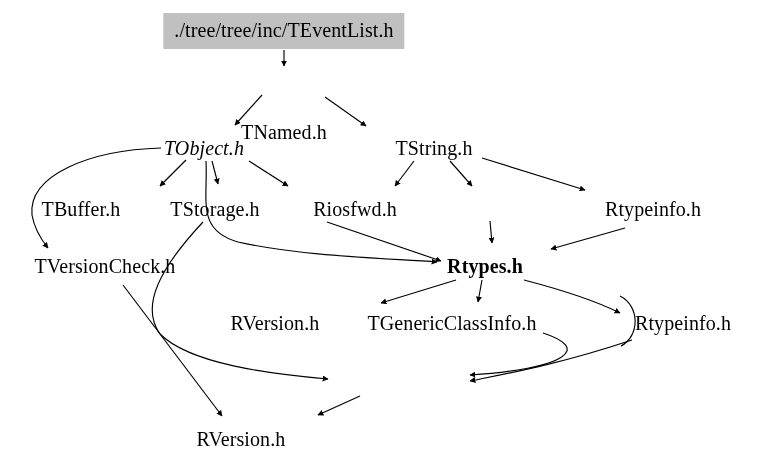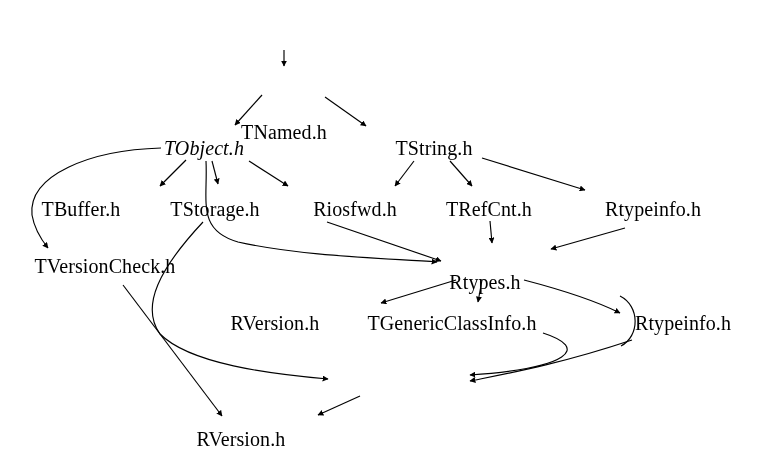--- a/index.html
+++ b/index.html
@@ -95,40 +95,40 @@
       <path d="M 123,285 L 222,416"></path>
 
       <path d="M 360,396 L 318,415"></path>
     </g>
 
     <g fill="none" stroke="#000000" stroke-width="1.15">
       <path d="M 620,296 C 640,306 640,336 621,346"></path>
     </g>
   </svg>
 
+  <div class="node root" style="left:284px; top:31px;">./tree/tree/inc/TEventList.h</div>
 
   <div class="node" style="left:284px; top:84px;margin-top:48px;">TNamed.h</div>
 
   <div class="node" style="left:204px; top:148px;font-style:italic;">TObject.h</div>
 
   <div class="node" style="left:434px; top:148px;">TString.h</div>
 
   <div class="node" style="left:81px; top:209px;">TBuffer.h</div>
 
   <div class="node" style="left:215px; top:209px;">TStorage.h</div>
 
   <div class="node" style="left:355px; top:209px;">Riosfwd.h</div>
 
-  <div class="node" style="left:489px; top:209px;">TRefCnt.h</div>
 
   <div class="node" style="left:653px; top:209px;">Rtypeinfo.h</div>
 
   <div class="node" style="left:105px; top:266px;">TVersionCheck.h</div>
 
-  <div class="node" style="left:485px; top:282px;">Rtypes.h</div>
+  <div class="node" style="left:485px; top:266px;font-weight:bold;">Rtypes.h</div>
 
   <div class="node" style="left:275px; top:323px;">RVersion.h</div>
 
   <div class="node" style="left:452px; top:323px;">TGenericClassInfo.h</div>
 
   <div class="node" style="left:683px; top:323px;">Rtypeinfo.h</div>
 
 
   <div class="node" style="left:241px; top:439px;">RVersion.h</div>
 

